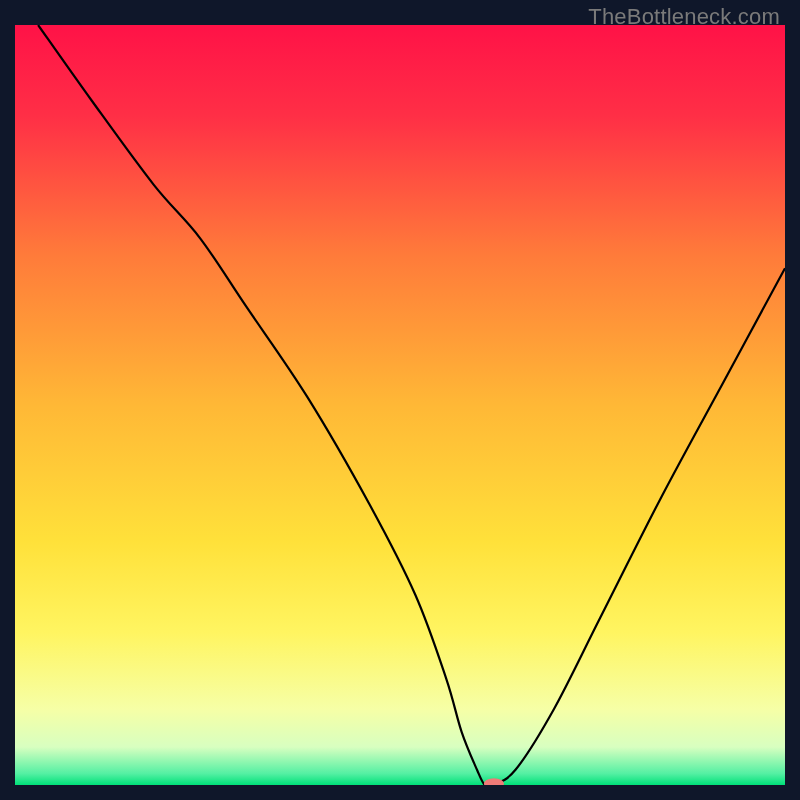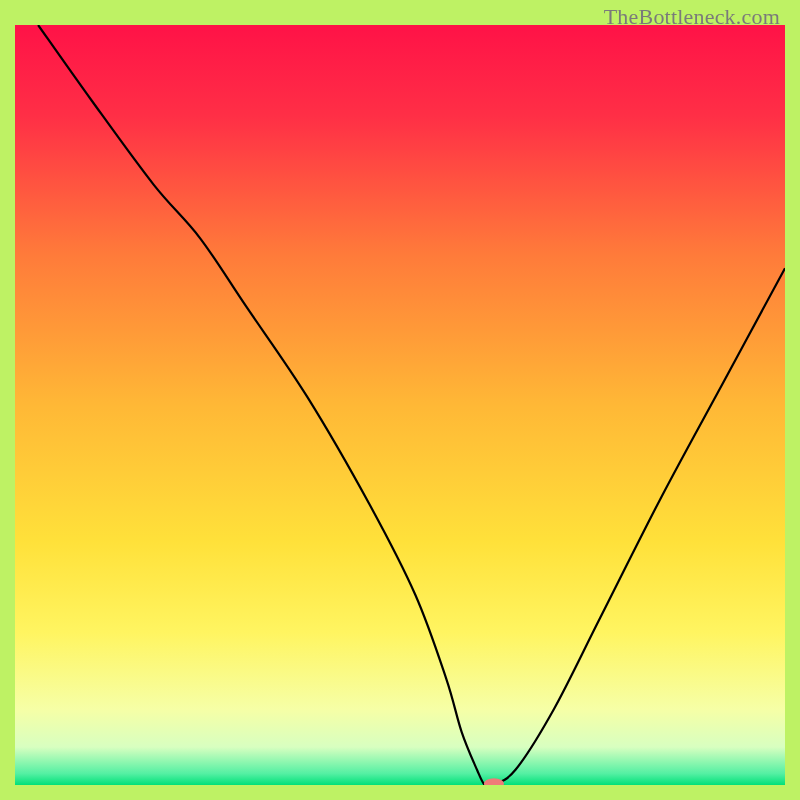--- a/index.html
+++ b/index.html
@@ -7,22 +7,21 @@
     padding: 0;
     width: 800px;
     height: 800px;
     background: #000;
     font-family: Arial, Helvetica, sans-serif;
   }
   .wrap {
     position: relative;
     width: 800px;
     height: 800px;
-    background: #bef264;
-    font-family: Liberation Serif, serif;
+    background: #0f172a;
   }
   .attribution {
     position: absolute;
     top: 4px;
     right: 20px;
     color: #7a7a7a;
     font-size: 22px;
     letter-spacing: 0.2px;
     z-index: 5;
   }

